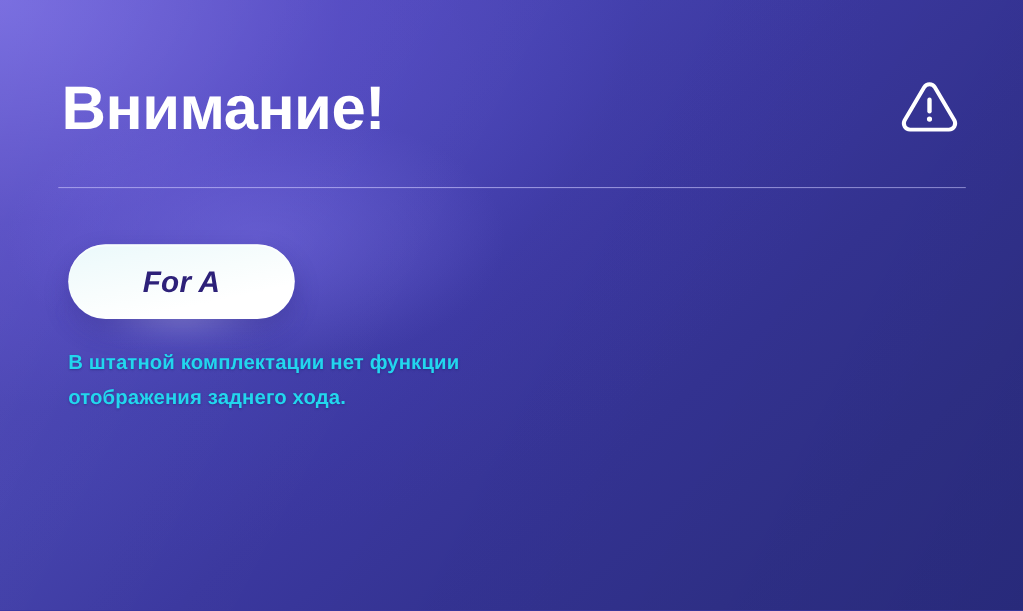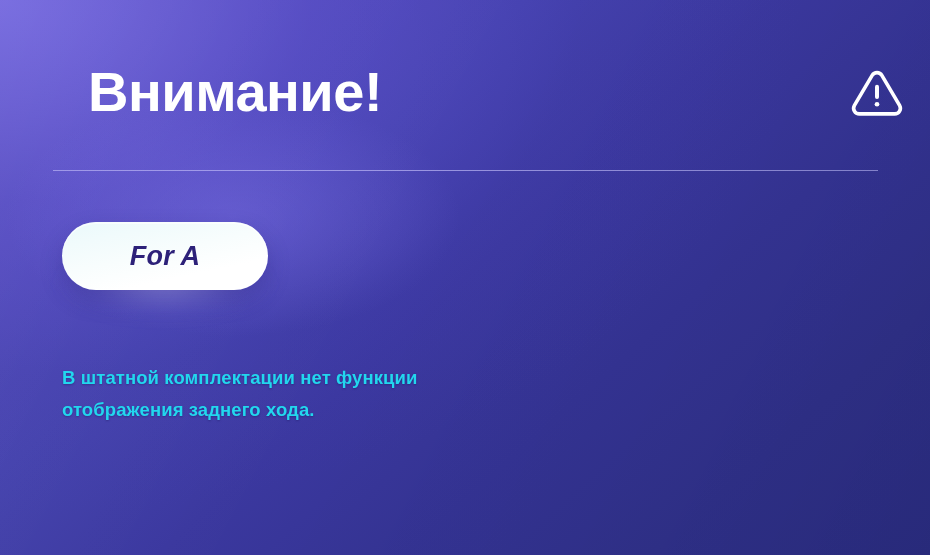--- a/index.html
+++ b/index.html
@@ -58,27 +58,26 @@
     width:70%; height:62%;
     background: radial-gradient(closest-side, rgba(130,118,235,0.40), rgba(130,118,235,0) 70%);
     pointer-events:none;
   }
 
   .content { position:relative; z-index:3; width:100%; height:100%; }
 
   
   .header {
     position:absolute;
-    left:56px; top:64px;
+    left:56px; top:48px;
     width:818px;
     height:78px;
     display:flex;
-    align-items:flex-start;
+    align-items:flex-end;
     justify-content:space-between;
-    margin-left:32px;
   }
 
   .page-title {
     color:#ffffff;
     font-size:56px;
     font-weight:700;
     letter-spacing:-0.5px;
     line-height:1;
     white-space:nowrap;
   }
@@ -152,21 +151,21 @@
     font-size:27px;
     font-weight:700;
     letter-spacing:0.2px;
     line-height:1;
     white-space:nowrap;
     font-style:italic;
   }
 
   
   .col-text {
-    margin-top:72px;
+    margin-top:23px;
     color:#22d7ee;
     font-size:18.5px;
     font-weight:700;
     line-height:1.73;
     letter-spacing:0.1px;
     max-width:382px;
     text-shadow: 0 1px 2px rgba(20,16,80,0.35);
   }
 </style>
 </head>

